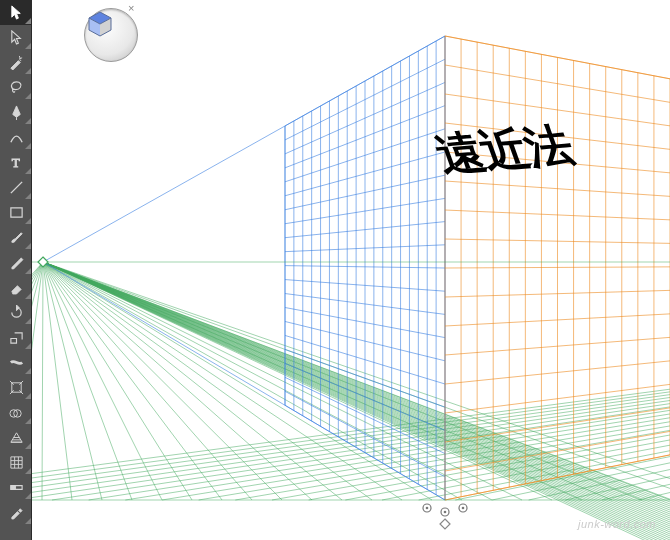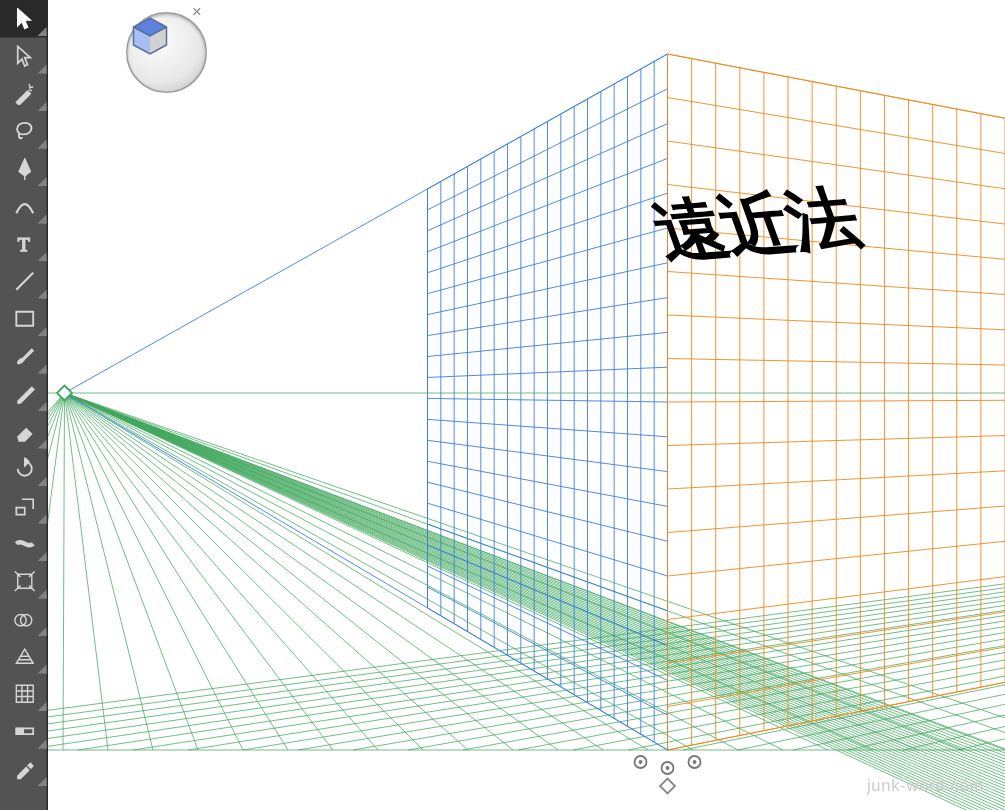--- a/index.html
+++ b/index.html
@@ -92,20 +92,21 @@
     font-size: 11px;
     line-height: 12px;
     cursor: pointer;
   }
   .watermark {
     position: absolute;
     right: 14px;
     bottom: 10px;
     font-size: 11px;
     color: #ccc;
+    font-style: italic;
     letter-spacing: 0.5px;
   }
   .gridline-b { stroke: #3a7fe0; stroke-width: 0.6; }
   .gridline-o { stroke: #ec8a1e; stroke-width: 0.6; }
   .gridline-g { stroke: #42a85e; stroke-width: 0.5; }
   .plane-vert { stroke-width: 0.6; }
 </style>
 </head>
 <body>
 

